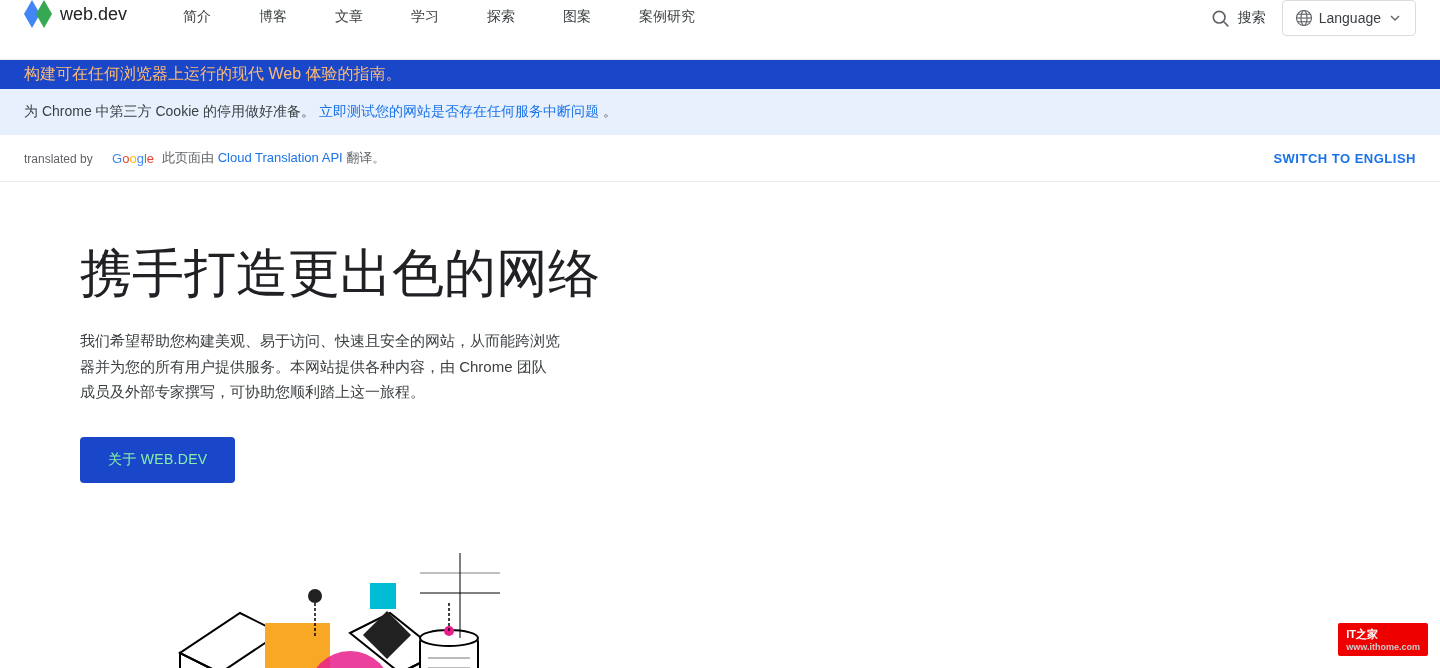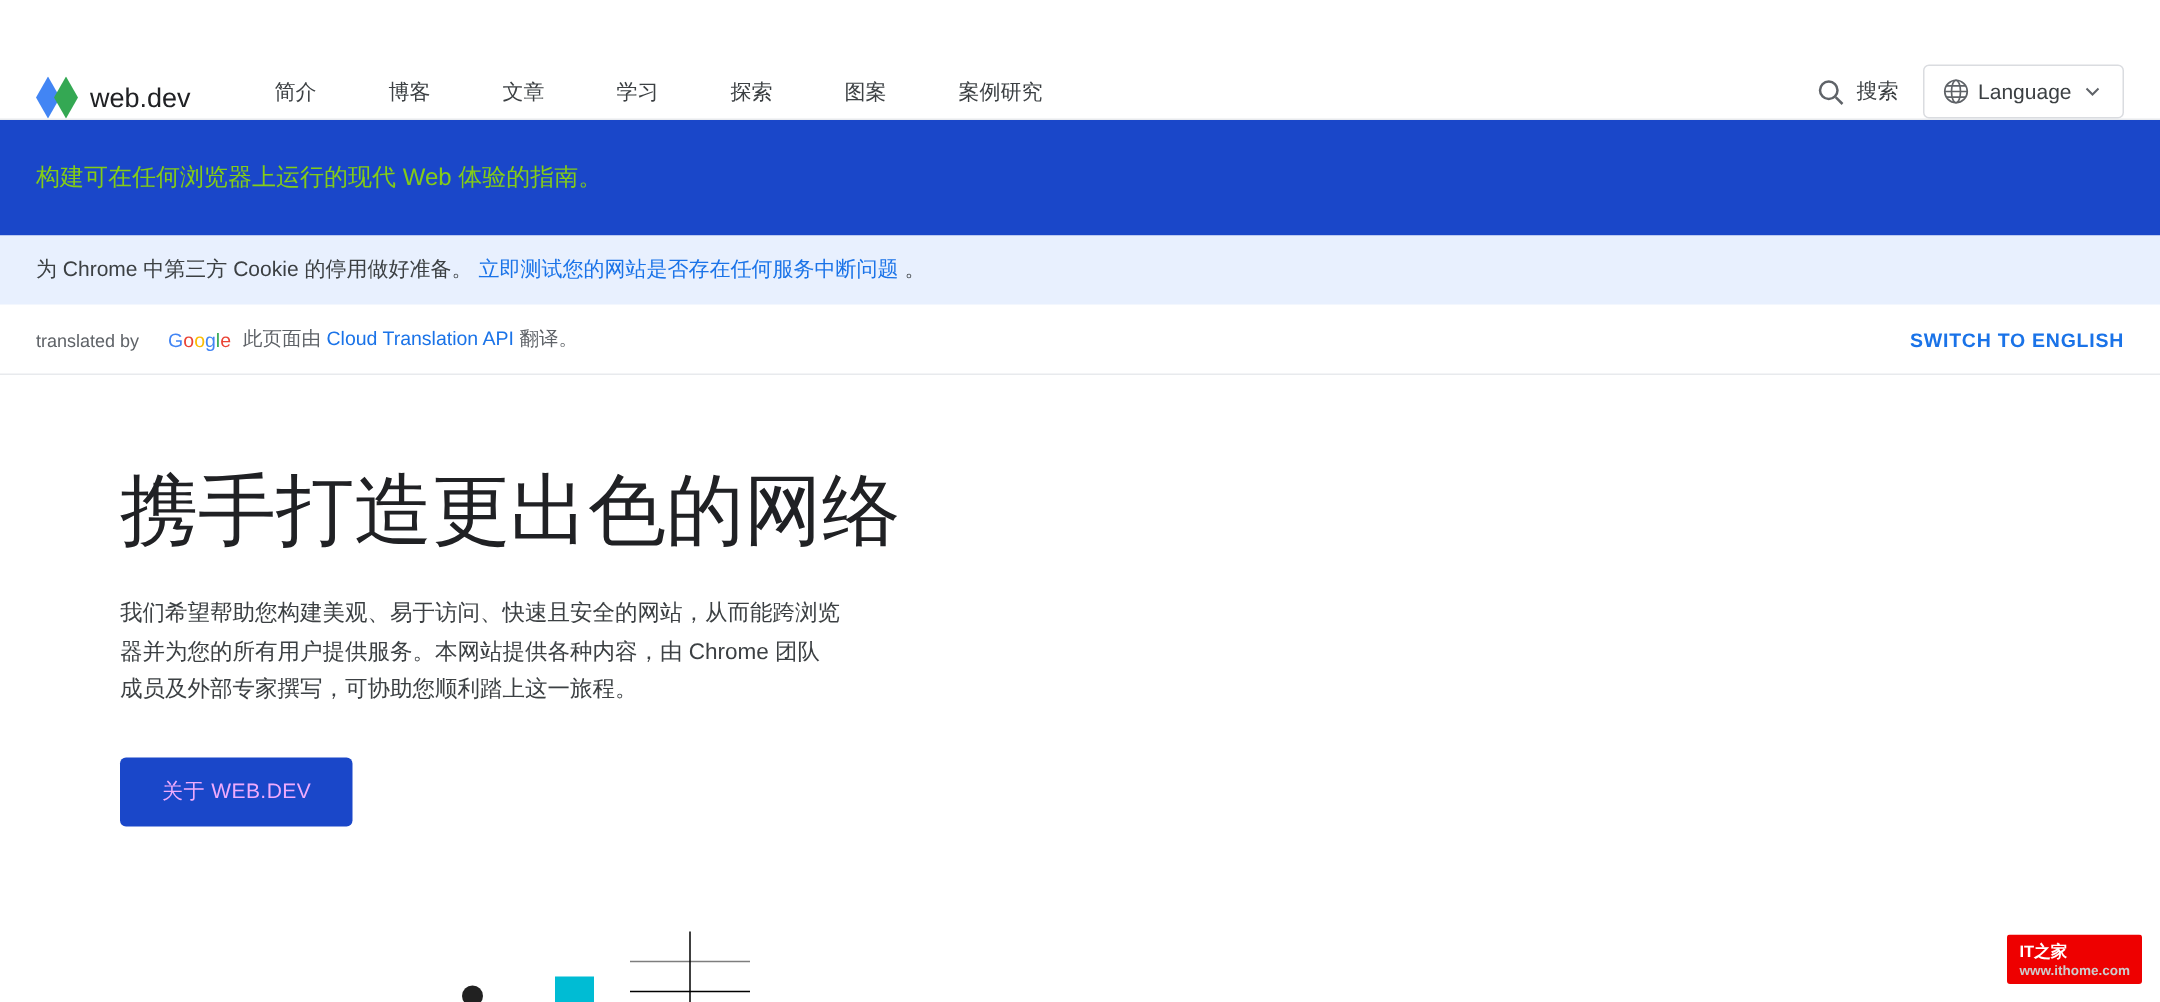--- a/index.html
+++ b/index.html
@@ -1,23 +1,23 @@
 <!DOCTYPE html>
 <html><head>
   <meta charset="utf-8">
   <style>
     * { margin: 0; padding: 0; box-sizing: border-box; }
     body { font-family: 'Google Sans', Arial, sans-serif; background: #fff; width: 1440px; overflow-x: hidden; }
 
     
     .header {
       display: flex;
-      align-items: flex-end;
+      align-items: flex-start;
       padding: 0 24px;
-      height: 80px;
+      height: 60px;
       background: #fff;
       border-bottom: 1px solid #e8eaed;
       position: relative;
     }
     .logo-area {
       display: flex;
       align-items: center;
       gap: 8px;
       margin-right: 40px;
     }
@@ -65,22 +65,22 @@
       border-radius: 4px;
       background: #fff;
       cursor: pointer;
       font-size: 14px;
       color: #3c4043;
     }
 
     
     .blue-banner {
       background: #1a47c9;
-      padding: 28px 24px;
-      color: #84cc16;
+      padding: 4px 24px;
+      color: #fdba74;
       font-size: 16px;
       font-weight: 400;
     }
 
     
     .cookie-notice {
       background: #e8f0fe;
       padding: 14px 24px;
       font-size: 14px;
       color: #3c4043;
@@ -160,21 +160,21 @@
     }
     .hero-desc {
       font-size: 15px;
       color: #3c4043;
       line-height: 1.7;
       margin-bottom: 32px;
       max-width: 480px;
     }
     .hero-btn {
       background: #1a47c9;
-      color: #f0abfc;
+      color: #86efac;
       border: none;
       padding: 14px 28px;
       font-size: 14px;
       font-weight: 500;
       border-radius: 4px;
       cursor: pointer;
       letter-spacing: 0.3px;
     }
 
     

